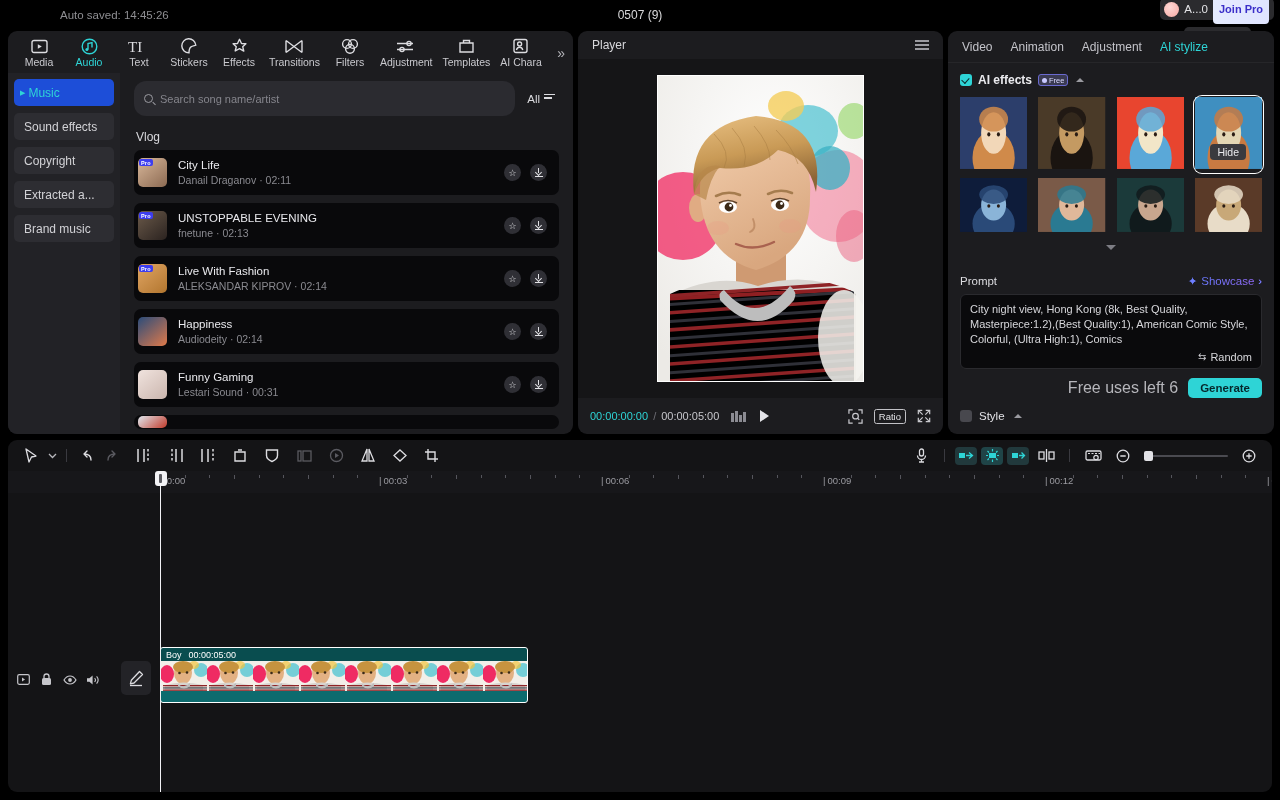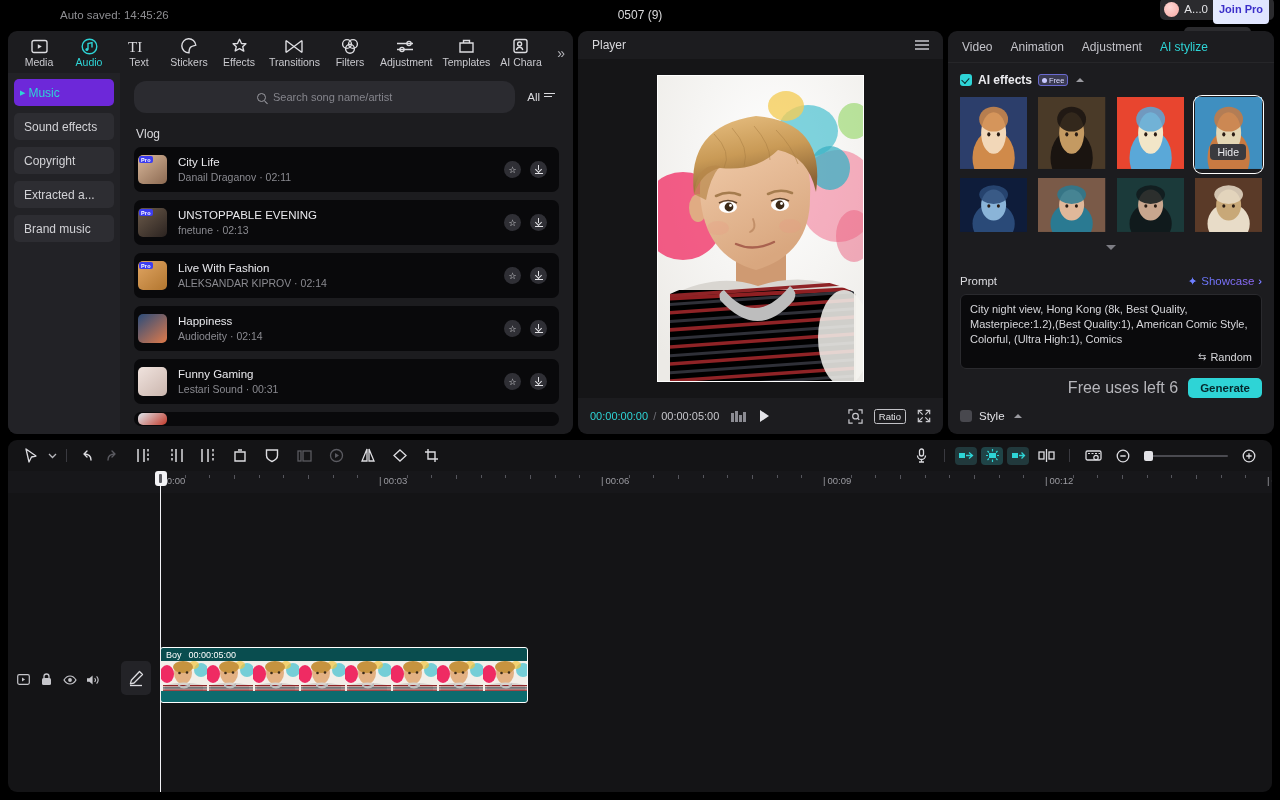--- a/index.html
+++ b/index.html
@@ -72,28 +72,28 @@
   .tabitem.active .tico { color: #2ed4d6; }
   .chev-more { position: absolute; right: 8px; top: 14px; font-size: 14px; color: #b4b4b9; cursor: pointer; }
 
   .panelbody { position: absolute; top: 42px; left: 0; right: 0; bottom: 0; display: flex; }
   .catcol { width: 112px; background: #222226; padding: 6px 6px 0 6px; flex-shrink: 0; }
   .catitem {
     height: 27px; border-radius: 5px; display: flex; align-items: center;
     padding-left: 10px; font-size: 12px; color: #d2d2d6; margin-bottom: 7px;
     background: #2d2d32; cursor: pointer; white-space: nowrap; overflow: hidden;
   }
-  .catitem.active { background: #6d28d9; color: #2ed4d6; padding-left: 6px; }
+  .catitem.active { background: #1d4ed8; color: #2ed4d6; padding-left: 6px; }
   .catitem .arrow { font-size: 7px; margin-right: 3px; color: #2ed4d6; }
 
   .listcol { flex: 1; padding: 8px 14px 0 14px; position: relative; }
   .searchrow { display: flex; align-items: center; gap: 8px; }
   .searchbox {
-    flex: 1; height: 20px; background: #2b2b30; border-radius: 12px;
-    display: flex; align-items: center; padding: 16px 10px; gap: 7px; justify-content: center;
+    flex: 1; height: 35px; background: #2b2b30; border-radius: 12px;
+    display: flex; align-items: center; padding: 4px 10px; gap: 7px;
   }
   .mag { width: 9px; height: 9px; border: 1.3px solid #9a9aa0; border-radius: 50%; position: relative; flex-shrink: 0; }
   .mag::after { content:""; position:absolute; right:-3.5px; bottom:-2.5px; width:4px; height:1.3px; background:#9a9aa0; transform: rotate(45deg); }
   .searchph { font-size: 11px; color: #85858c; }
   .allbtn { display: flex; align-items: center; gap: 4px; font-size: 11.5px; color: #dadade; cursor: pointer; padding: 2px 4px; }
   .filt-ico { position: relative; width: 11px; height: 9px; }
   .filt-ico::before { content:""; position:absolute; left:0; top:0; width:11px; height:1.3px; background:#dadade; box-shadow: 0 3.5px 0 -1px #dadade; }
   .filt-ico::after { content:""; position:absolute; left:0; top:3.3px; width:8px; height:1.3px; background:#dadade; box-shadow: 0 3.3px 0 -1.5px #dadade; }
 
   .sect-title { font-size: 12px; color: #d8d8dc; margin: 14px 0 6px 2px; }

